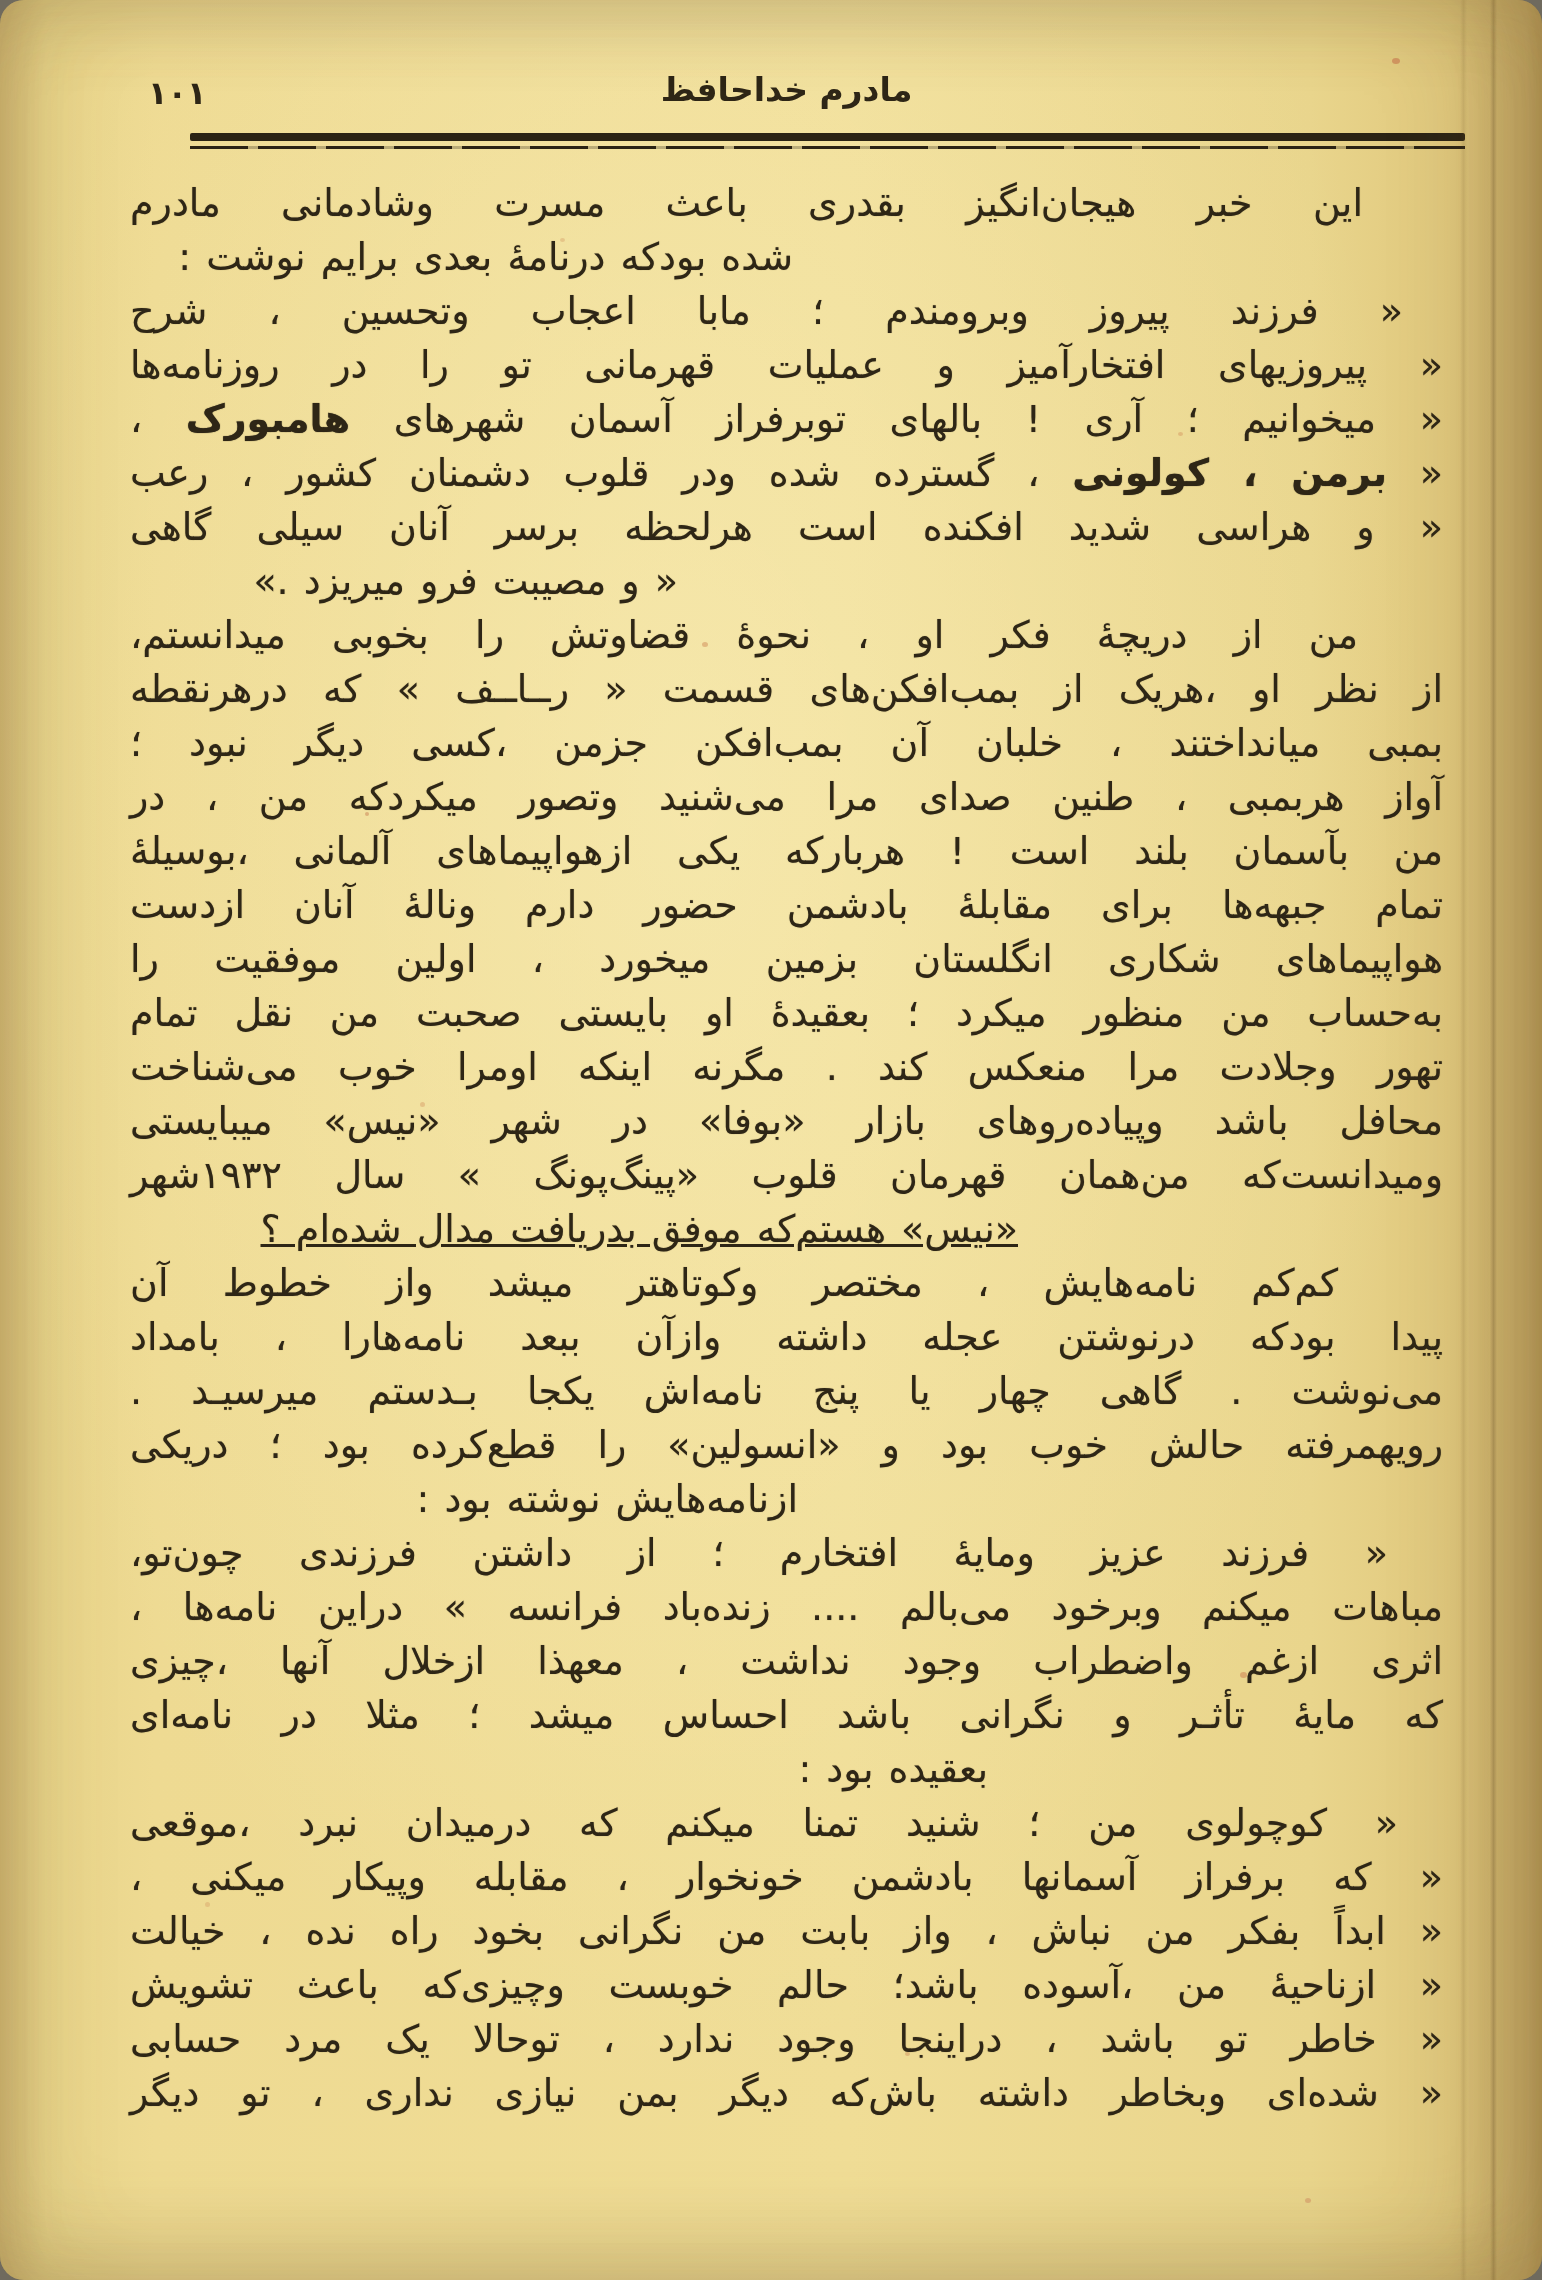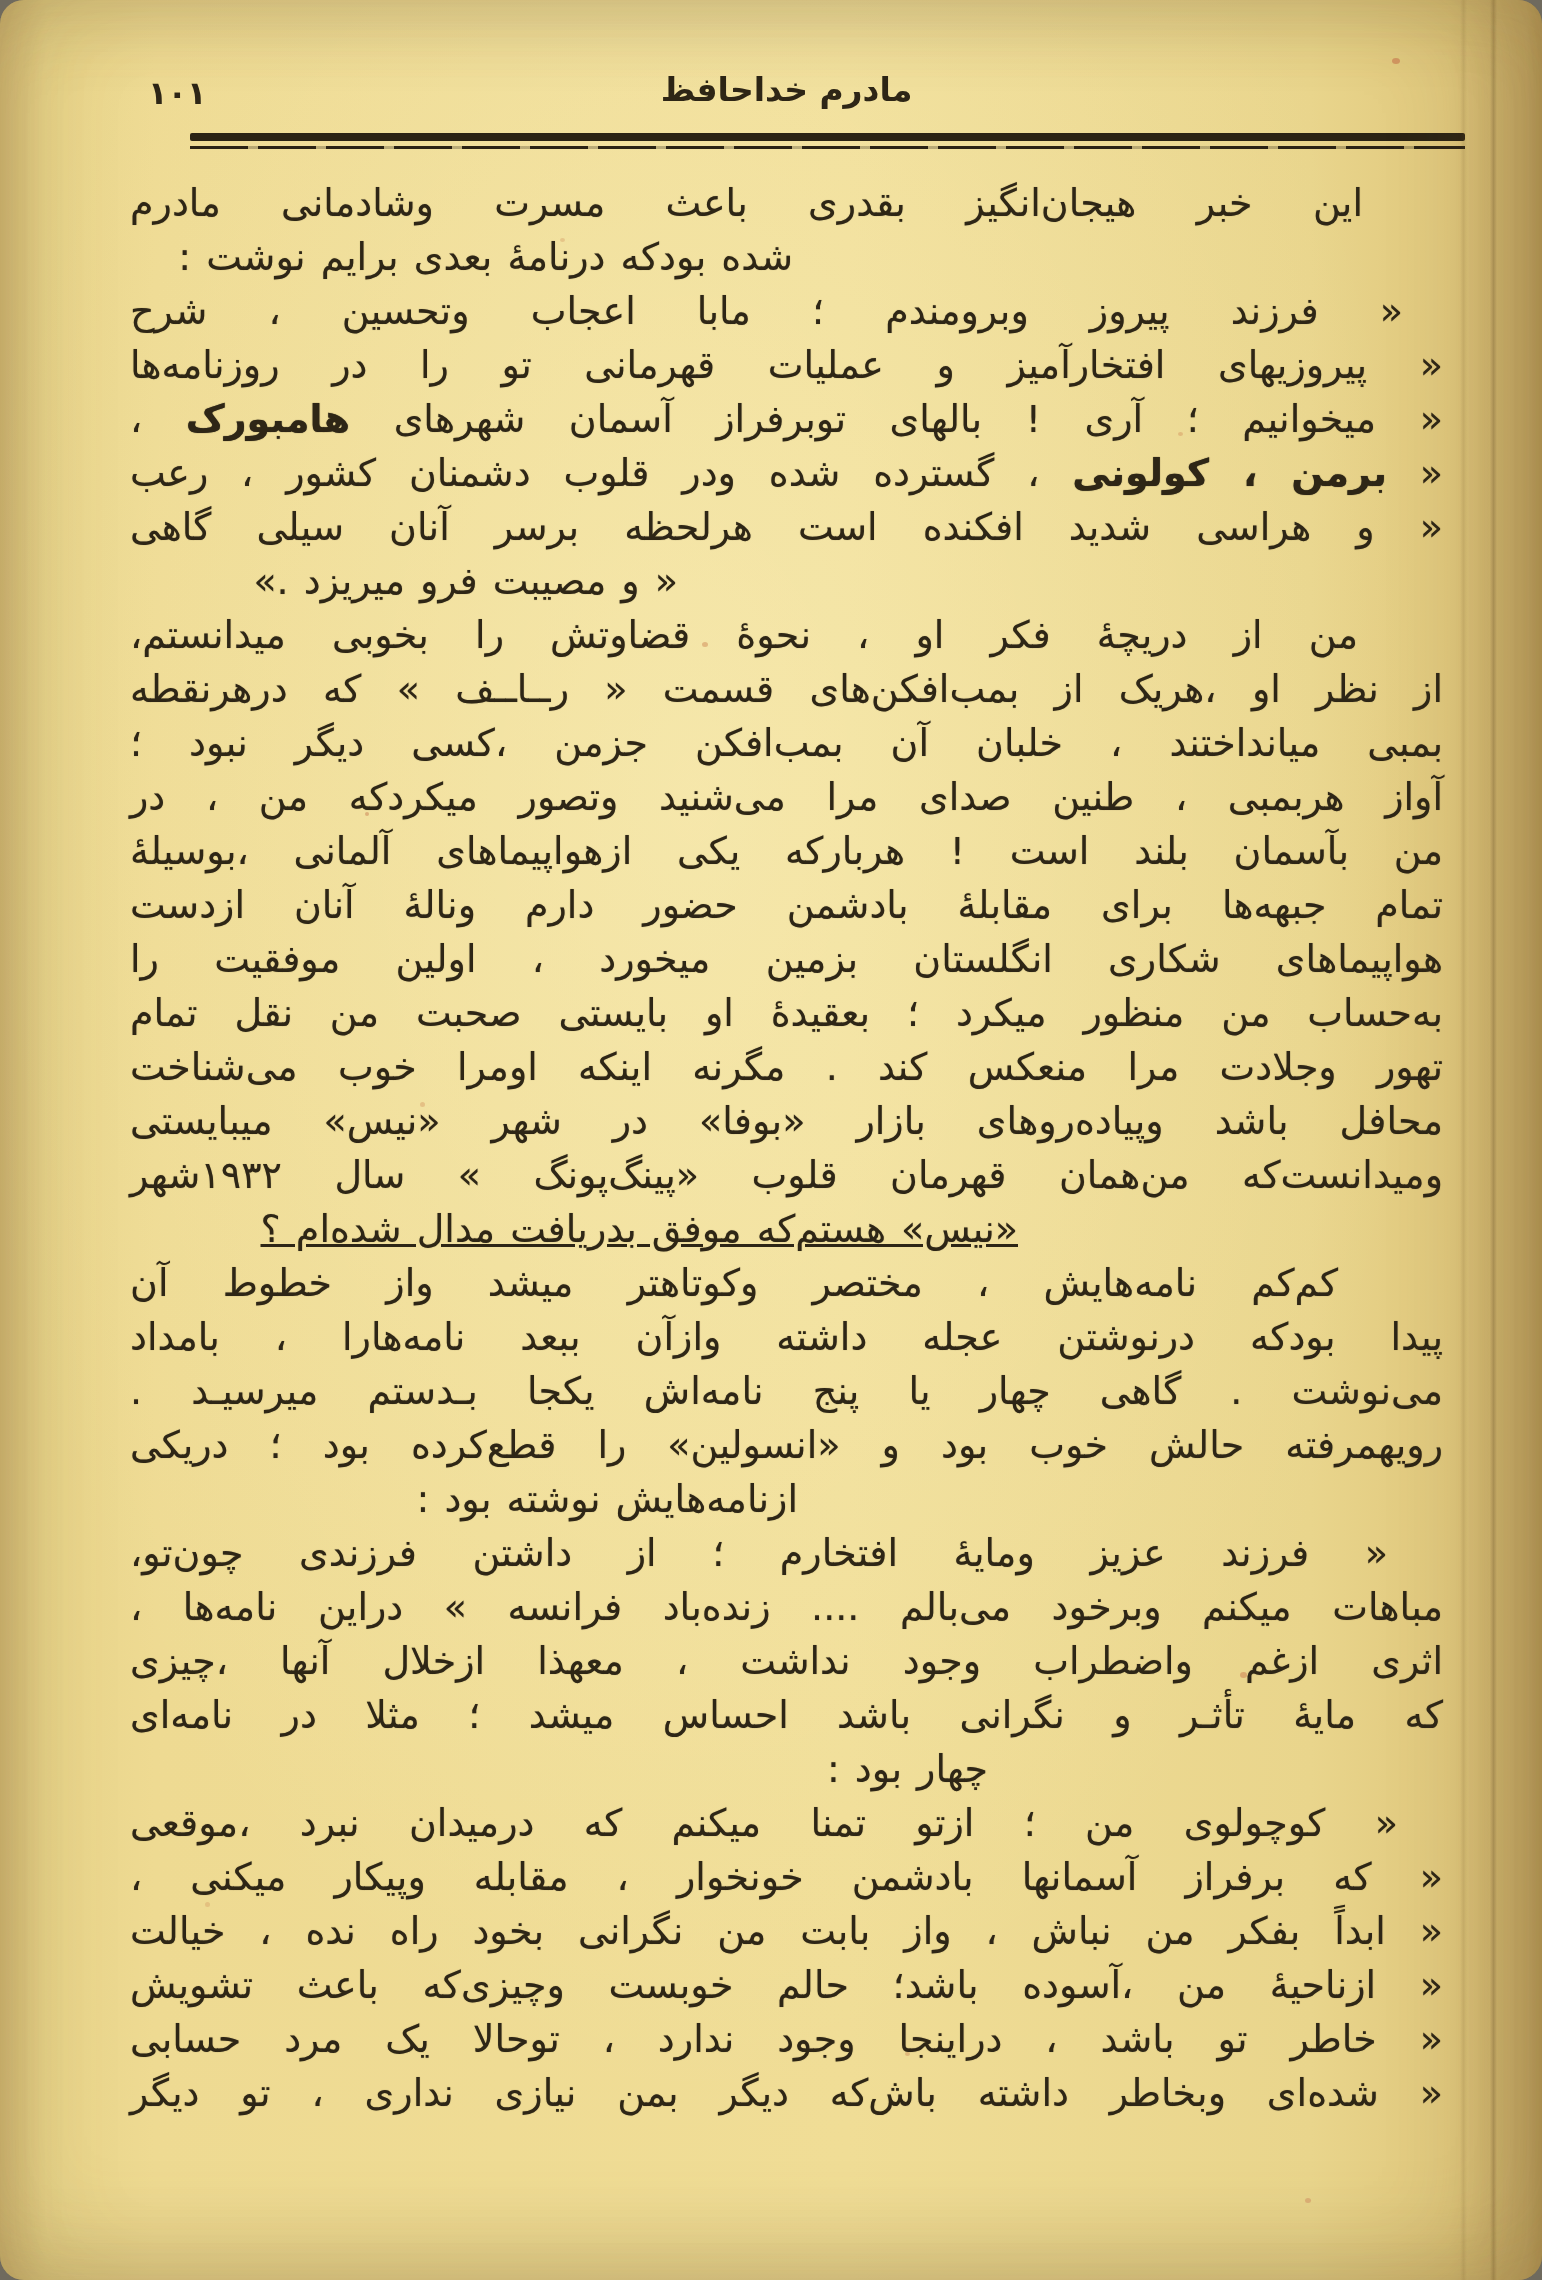--- a/index.html
+++ b/index.html
@@ -148,22 +148,22 @@
       <div class="line" style="padding-right: 425px; text-decoration: underline;"><span>«نیس» هستم‌که موفق بدریافت مدال شده‌ام ؟</span></div>
       <div class="line j" style="padding-right: 105px;"><span>کم‌کم نامه‌هایش ، مختصر وکوتاهتر میشد واز خطوط آن</span></div>
       <div class="line j" style="padding-right: 0px;"><span>پیدا بودکه درنوشتن عجله داشته وازآن ببعد نامه‌هارا ، بامداد</span></div>
       <div class="line j" style="padding-right: 0px;"><span>می‌نوشت . گاهی چهار یا پنج نامه‌اش یکجا بـدستم میرسیـد .</span></div>
       <div class="line j" style="padding-right: 0px;"><span>رویهمرفته حالش خوب بود و «انسولین» را قطع‌کرده بود ؛ دریکی</span></div>
       <div class="line" style="padding-right: 645px;"><span>ازنامه‌هایش نوشته بود :</span></div>
       <div class="line j" style="padding-right: 55px;"><span>« فرزند عزیز ومایهٔ افتخارم ؛ از داشتن فرزندی چون‌تو،</span></div>
       <div class="line j" style="padding-right: 0px;"><span>مباهات میکنم وبرخود می‌بالم .... زنده‌باد فرانسه » دراین نامه‌ها ،</span></div>
       <div class="line j" style="padding-right: 0px;"><span>اثری ازغم واضطراب وجود نداشت ، معهذا ازخلال آنها ،چیزی</span></div>
       <div class="line j" style="padding-right: 0px;"><span>که مایهٔ تأثـر و نگرانی باشد احساس میشد ؛ مثلا در نامه‌ای</span></div>
-      <div class="line" style="padding-right: 455px;"><span>چهار بود :</span></div>
-      <div class="line j" style="padding-right: 45px;"><span>« کوچولوی من ؛ ازتو تمنا میکنم که درمیدان نبرد ،موقعی</span></div>
+      <div class="line" style="padding-right: 455px;"><span>بعقیده بود :</span></div>
+      <div class="line j" style="padding-right: 45px;"><span>« کوچولوی من ؛ شنید تمنا میکنم که درمیدان نبرد ،موقعی</span></div>
       <div class="line j" style="padding-right: 0px;"><span>« که برفراز آسمانها بادشمن خونخوار ، مقابله وپیکار میکنی ،</span></div>
       <div class="line j" style="padding-right: 0px;"><span>« ابداً بفکر من نباش ، واز بابت من نگرانی بخود راه نده ، خیالت</span></div>
       <div class="line j" style="padding-right: 0px;"><span>« ازناحیهٔ من ،آسوده باشد؛ حالم خوبست وچیزی‌که باعث تشویش</span></div>
       <div class="line j" style="padding-right: 0px;"><span>« خاطر تو باشد ، دراینجا وجود ندارد ، توحالا یک مرد حسابی</span></div>
       <div class="line j" style="padding-right: 0px;"><span>« شده‌ای وبخاطر داشته باش‌که دیگر بمن نیازی نداری ، تو دیگر</span></div>
     </div>
 
   <div class="speck" style="left:1392px; top:58px;  width:8px;  height:6px;  background:#c96f4a; opacity:.55;"></div>
   <div class="speck" style="left:702px;  top:642px; width:6px;  height:5px;  background:#d08a55; opacity:.5;"></div>
   <div class="speck" style="left:1240px; top:1672px;width:7px;  height:6px;  background:#cc7a4e; opacity:.5;"></div>

